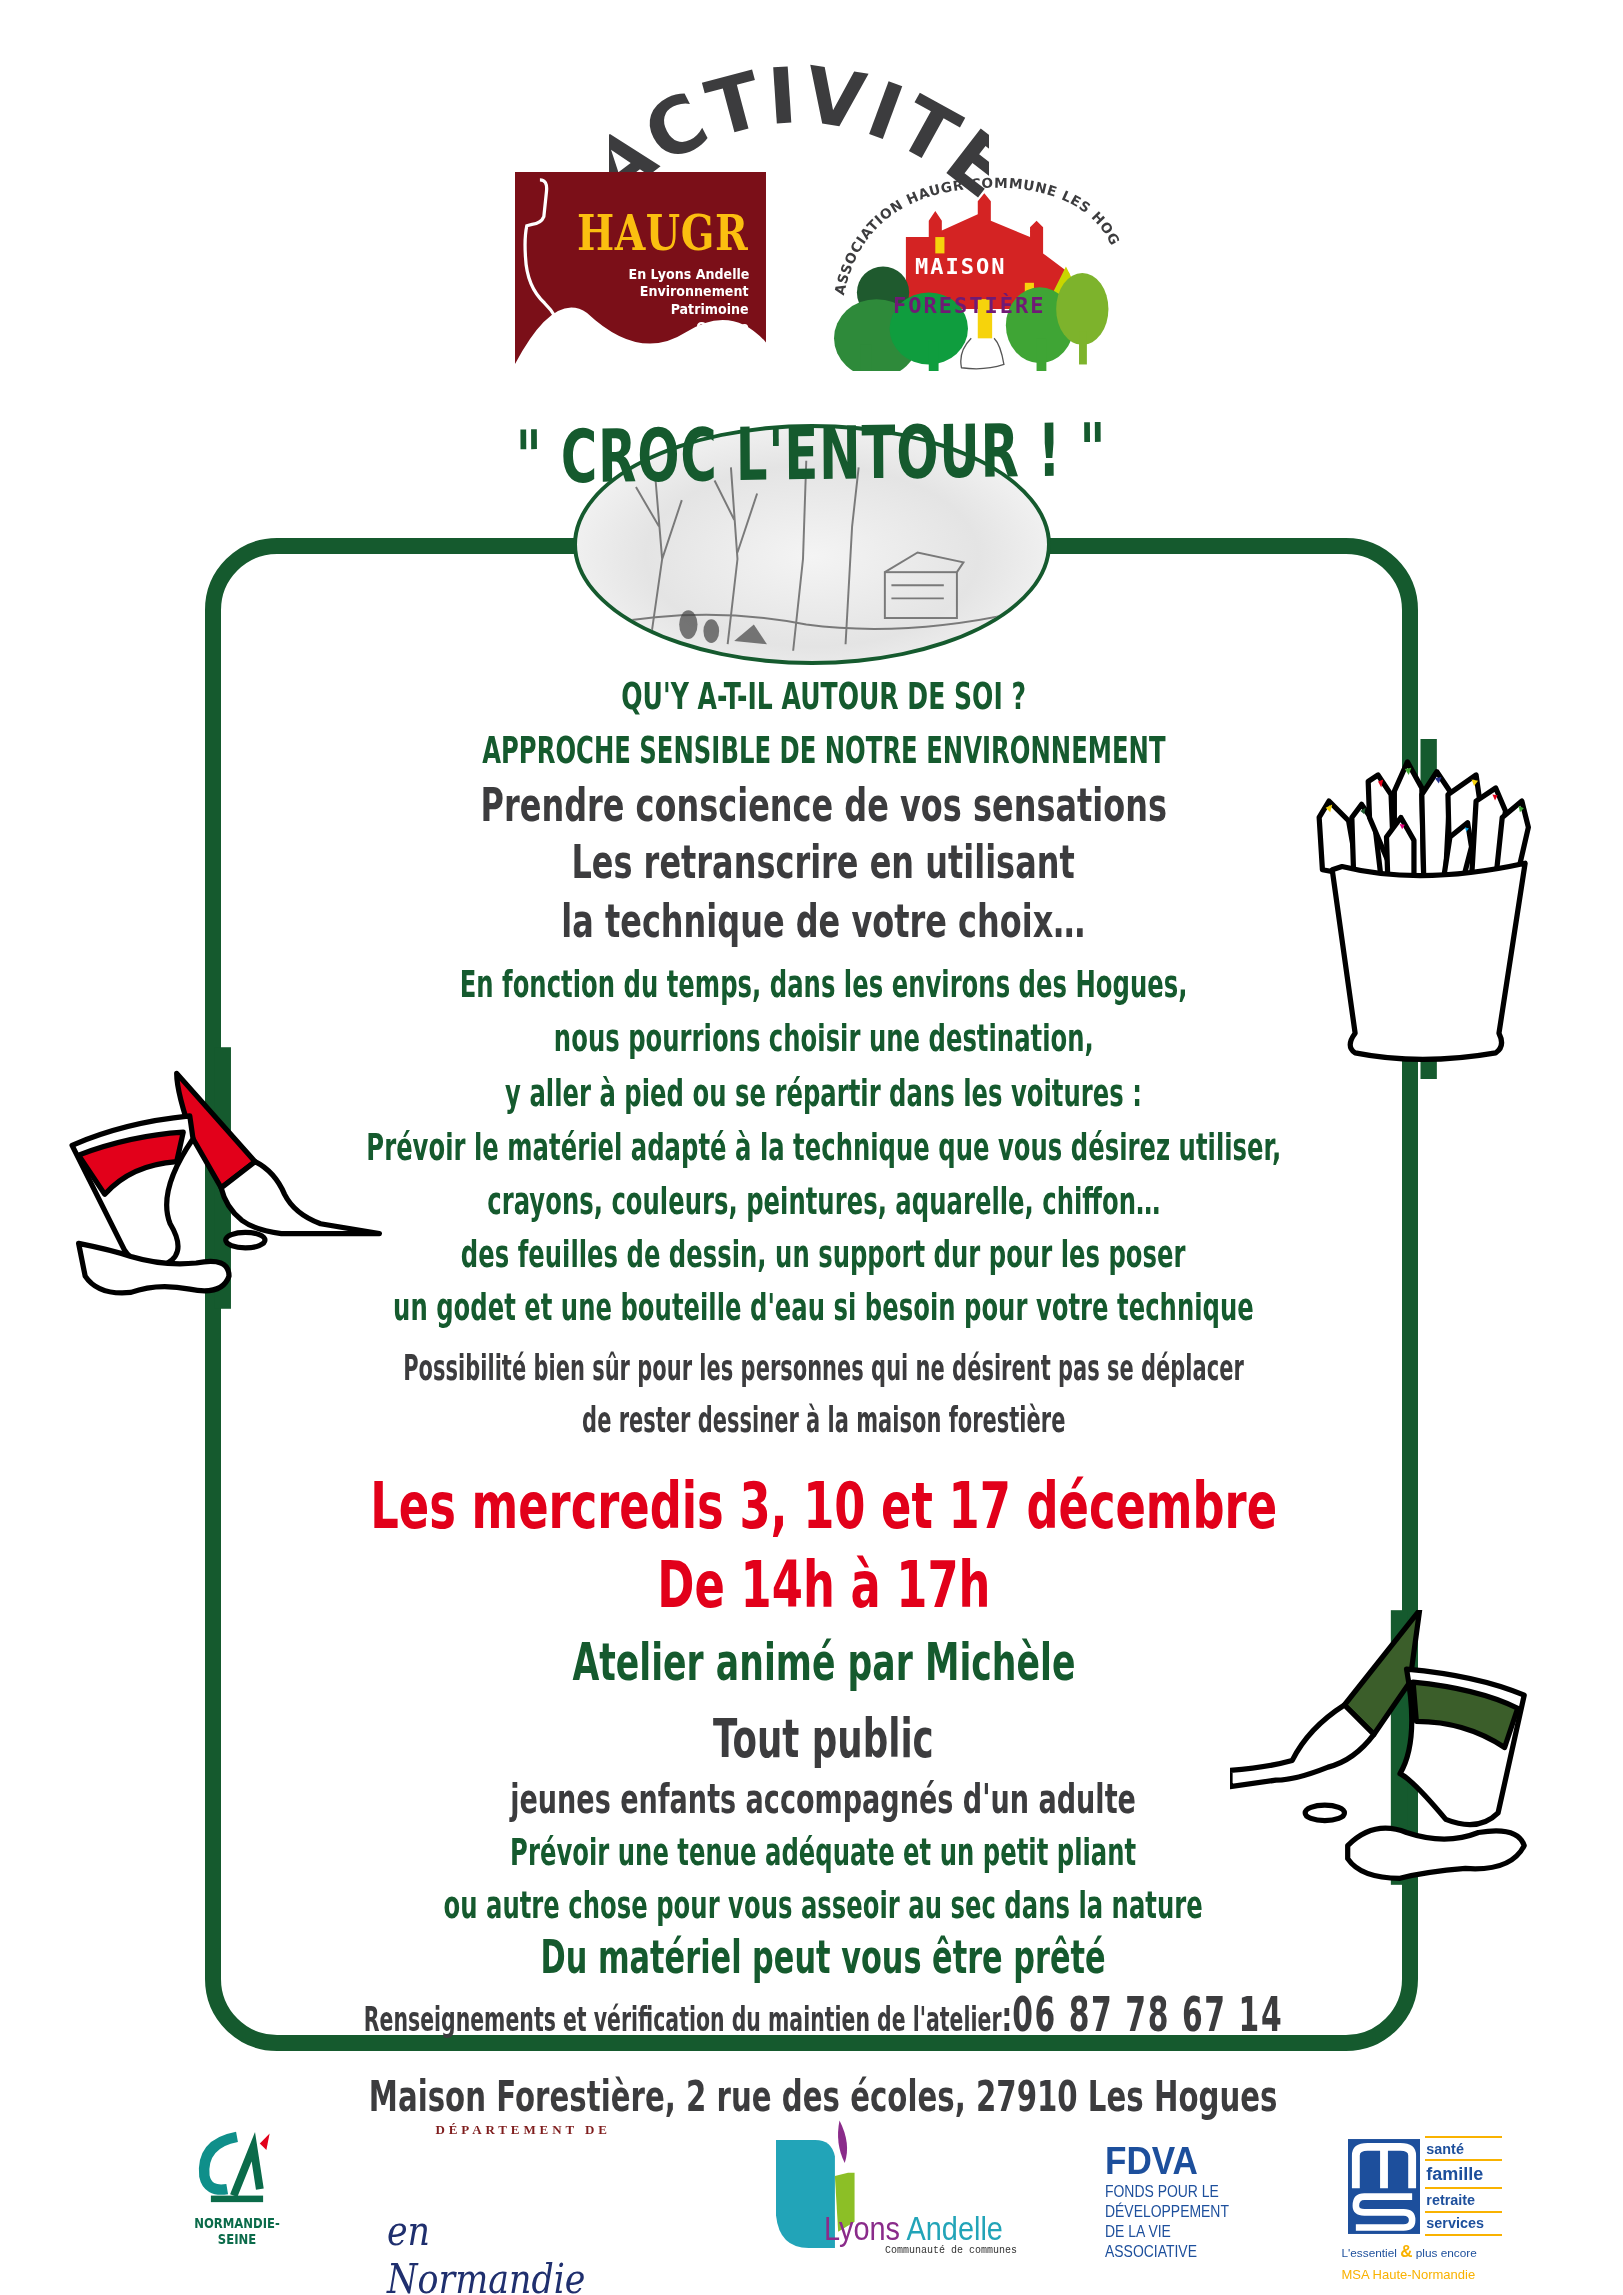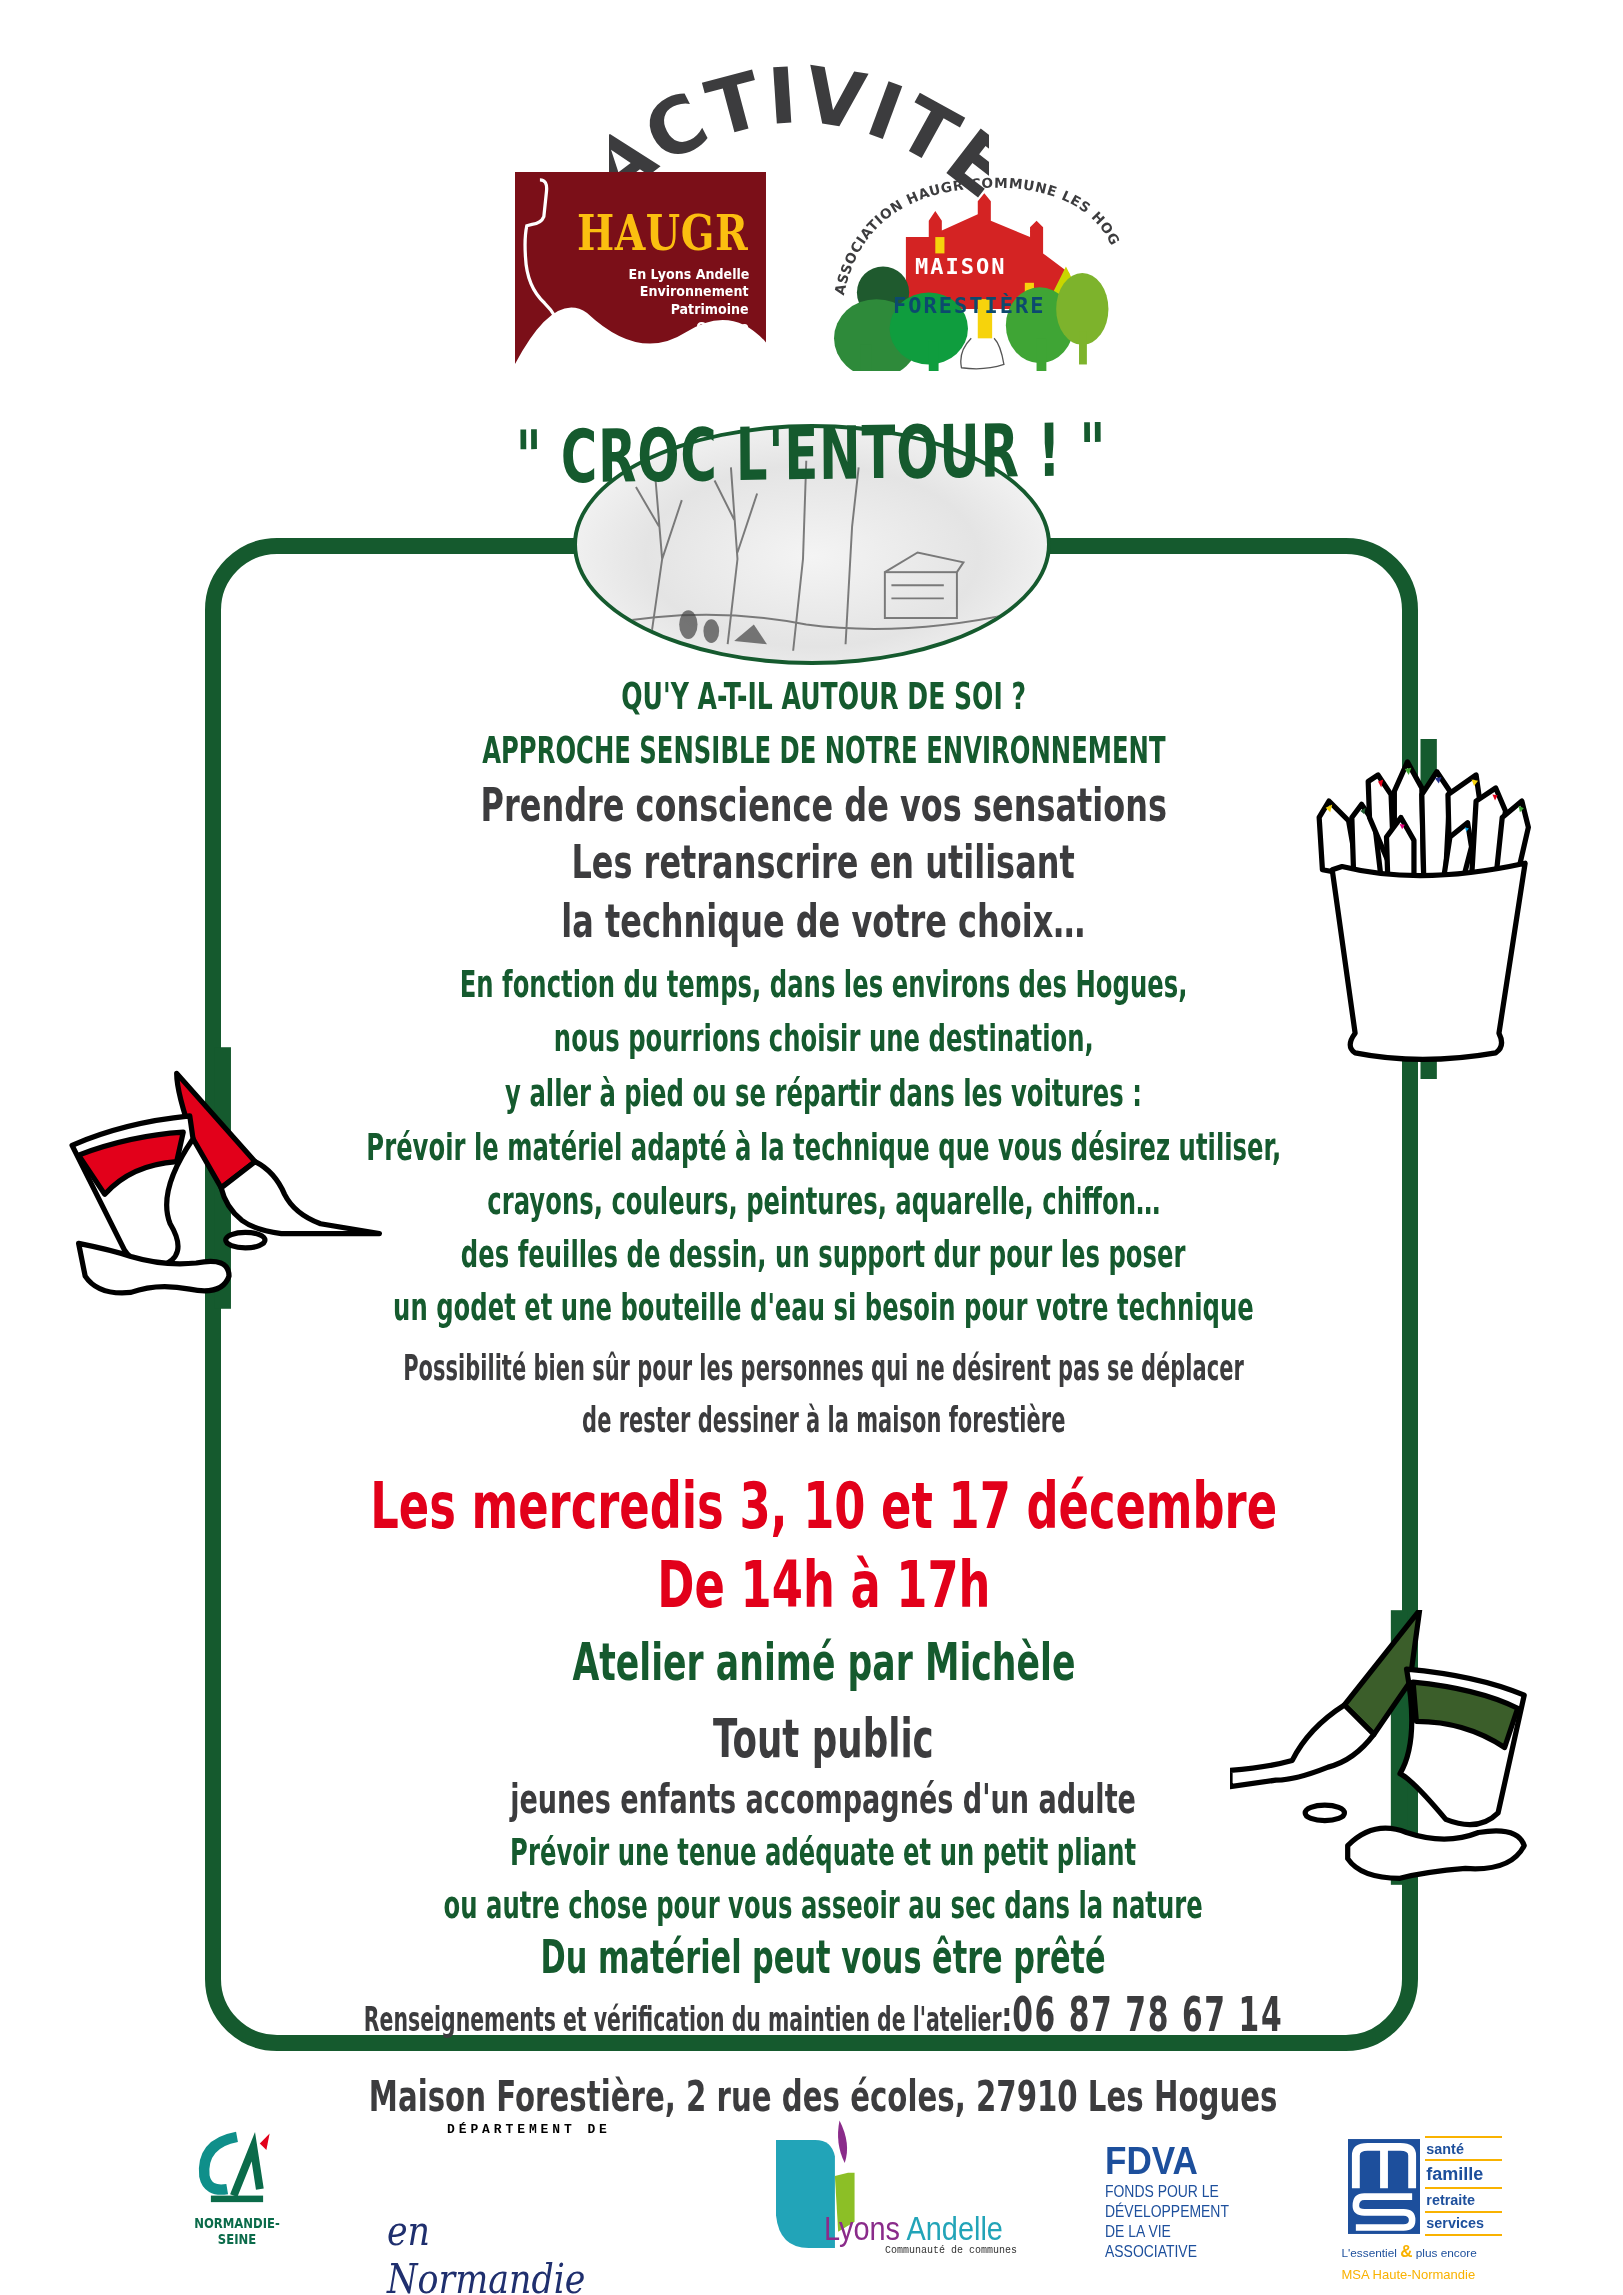--- a/index.html
+++ b/index.html
@@ -90,21 +90,21 @@
     <rect x="70" y="260" width="18" height="40" fill="#2e8a3a"></rect>
     <ellipse cx="175" cy="235" rx="60" ry="55" fill="#0f9d3e"></ellipse>
     <rect x="175" y="255" width="15" height="45" fill="#0f9d3e"></rect>
     <ellipse cx="345" cy="230" rx="52" ry="58" fill="#3fa535"></ellipse>
     <rect x="340" y="250" width="15" height="50" fill="#3fa535"></rect>
     <ellipse cx="410" cy="205" rx="40" ry="55" fill="#7db32c"></ellipse>
     <rect x="405" y="240" width="12" height="50" fill="#7db32c"></rect>
     <path d="M240 250 Q220 270 225 295 Q260 300 290 290 Q285 260 275 250" fill="none" stroke="#555" stroke-width="2"></path>
   </svg>
   <div style="position:absolute;left:101px;top:79px;font-family:'DejaVu Sans Mono',monospace;font-weight:bold;font-size:22px;color:#fff;letter-spacing:2px">MAISON</div>
-  <div style="position:absolute;left:79px;top:118px;font-family:'DejaVu Sans Mono',monospace;font-weight:bold;font-size:22px;color:#0c4a6e;letter-spacing:2px">FORESTIÈRE</div>
+  <div style="position:absolute;left:79px;top:118px;font-family:'DejaVu Sans Mono',monospace;font-weight:bold;font-size:22px;color:#701a75;letter-spacing:2px">FORESTIÈRE</div>
 </div>
 
 <div id="frame" class="abs"></div>
 
 <div id="oval" class="abs">
   <svg width="469" height="232" viewBox="0 0 716 354">
     <g stroke="#555" stroke-width="3" fill="none" opacity="0.75">
       <path d="M110 340 L130 200 L120 80 M130 200 L160 110 M125 150 L90 90"></path>
       <path d="M230 330 L245 200 L235 60 M245 190 L275 100 M240 140 L210 80"></path>
       <path d="M330 340 L345 200 L350 50"></path>
@@ -221,21 +221,21 @@
   <svg width="124" height="79" viewBox="0 0 190 120">
     <path d="M95 10 Q40 20 45 70 Q50 95 80 90" fill="none" stroke="#0f8f8a" stroke-width="16"></path>
     <path d="M90 100 L120 25 L130 90" fill="none" stroke="#0b6b4a" stroke-width="12"></path>
     <polygon points="130,20 145,5 140,30" fill="#e2001a"></polygon>
     <rect x="55" y="100" width="80" height="10" fill="#0b6b4a"></rect>
   </svg>
   <div style="position:absolute;left:0;top:85px;width:124px;text-align:center;font-family:'DejaVu Sans',sans-serif;font-weight:bold;font-size:13.7px;color:#0b6b4a;transform:scaleX(0.85)">NORMANDIE-SEINE</div>
 </div>
 
 <div id="logo-eure" class="abs">
-  <div style="position:absolute;right:5.2px;top:0;font-family:Liberation Mono, monospace;font-weight:bold;font-size:13px;color:#000000;letter-spacing:3.9px">DÉPARTEMENT DE</div>
+  <div style="position:absolute;right:5.2px;top:0;font-family:Liberation Serif, serif;font-weight:bold;font-size:13px;color:#7f1d1d;letter-spacing:3.9px">DÉPARTEMENT DE</div>
   <div style="position:absolute;left:0;top:85px;font-family:'DejaVu Serif',serif;font-style:italic;font-size:41px;color:#1f2f6e;transform:scaleX(0.85);transform-origin:left">en Normandie</div>
 </div>
 
 <div id="logo-lyons" class="abs">
   <svg width="288" height="141" viewBox="0 0 440 215">
     <path d="M0 35 L60 35 Q85 35 90 60 L90 200 L50 200 Q5 200 0 150 Z" fill="#22a4b8"></path>
     <path d="M90 90 L110 85 L120 85 L120 160 L95 175 Z" fill="#8cbf26"></path>
     <path d="M97 5 Q115 40 105 70 Q90 40 97 5 Z" fill="#8a2b8a"></path>
   </svg>
   <div style="position:absolute;left:60px;top:92px;font-family:'Liberation Sans',sans-serif;font-size:34px;white-space:nowrap;transform:scaleX(0.85);transform-origin:left"><span style="color:#8a2b8a">Lyons</span> <span style="color:#22a4b8">Andelle</span></div>

